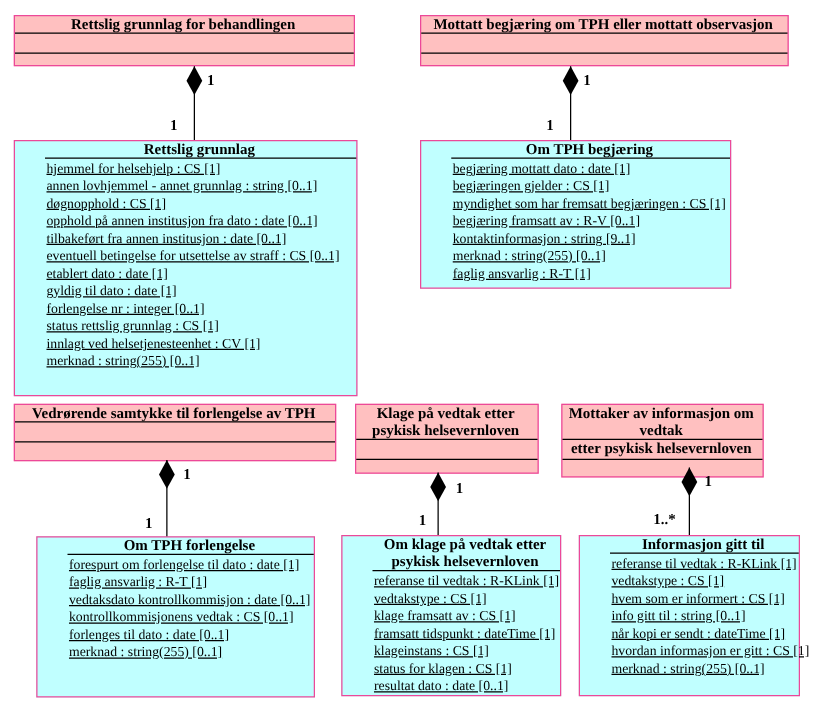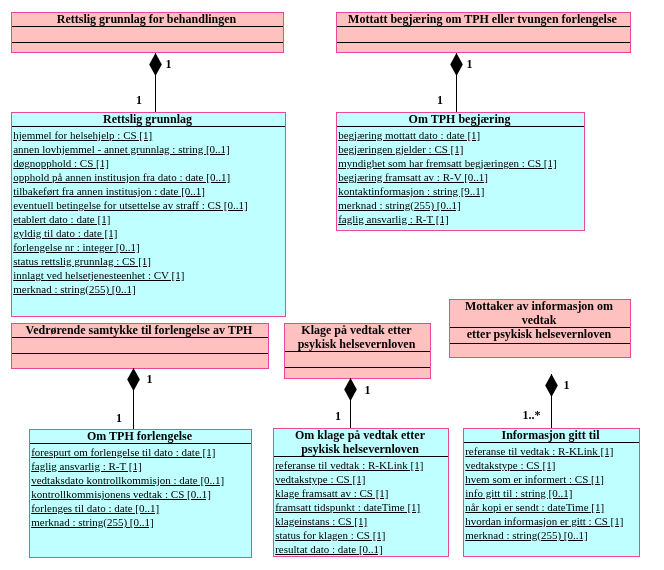--- a/index.html
+++ b/index.html
@@ -9,39 +9,39 @@
   .canvas{position:absolute;left:0;top:0;width:664px;height:570px;
           transform:translateZ(0);}
   .uml{position:absolute;box-sizing:border-box;border:1px solid #ec4899;}
   .uml .hdr{box-sizing:border-box;border-bottom:1px solid #000;text-align:center;
             font-weight:bold;font-size:12px;line-height:13.8px;padding-top:0px;padding-right:2px;}
   .uml .sec{box-sizing:border-box;border-bottom:1px solid #000;}
   .uml .sec.last{border-bottom:none;}
   .uml .attrs{padding:0.8px 0 0 1.2px;}
   .uml .attr{font-size:11px;line-height:14px;white-space:nowrap;text-decoration:underline;}
   .pink{background:#ffc0c0;}
-  .cyan{background:#c0ffff;}
+  .cyan{background:#c0ffff;padding-left:24px;}
   .mult{position:absolute;font-size:12px;font-weight:bold;line-height:12px;}
   svg.links{position:absolute;left:0;top:0;width:664px;height:570px;overflow:visible;}
 </style>
 </head>
 <body>
 
 <div class="canvas">
   <div class="boxlayer">
     <div class="uml pink" style="left:11px;top:12px;width:273px;height:41px">
       <div class="hdr" style="height:14px">
         <div>Rettslig grunnlag for behandlingen</div>
       </div>
       <div class="sec" style="height:16px"></div>
       <div class="sec last" style="height:9px"></div>
     </div>
     <div class="uml pink" style="left:336px;top:12px;width:295px;height:41px">
       <div class="hdr" style="height:14px">
-        <div>Mottatt begjæring om TPH eller tvungen forlengelse</div>
+        <div>Mottatt begjæring om TPH eller mottatt observasjon</div>
       </div>
       <div class="sec" style="height:16px"></div>
       <div class="sec last" style="height:9px"></div>
     </div>
     <div class="uml cyan" style="left:11px;top:112px;width:275px;height:205px">
       <div class="hdr" style="height:14px">
         <div>Rettslig grunnlag</div>
       </div>
       <div class="sec last attrs">
         <div class="attr">hjemmel for helsehjelp : CS [1]</div>
@@ -80,21 +80,21 @@
       <div class="sec last" style="height:15px"></div>
     </div>
     <div class="uml pink" style="left:284px;top:323px;width:147px;height:56px">
       <div class="hdr" style="height:28px">
         <div>Klage på vedtak etter</div>
         <div>psykisk helsevernloven</div>
       </div>
       <div class="sec" style="height:16px"></div>
       <div class="sec last" style="height:11px"></div>
     </div>
-    <div class="uml pink" style="left:449px;top:299px;width:182px;height:59px">
+    <div class="uml pink" style="left:449px;top:323px;width:162px;height:59px">
       <div class="hdr" style="height:28px">
         <div>Mottaker av informasjon om vedtak</div>
         <div>etter psykisk helsevernloven</div>
       </div>
       <div class="sec" style="height:16px"></div>
       <div class="sec last" style="height:14px"></div>
     </div>
     <div class="uml cyan" style="left:29px;top:429px;width:223px;height:129px">
       <div class="hdr" style="height:14px">
         <div>Om TPH forlengelse</div>

